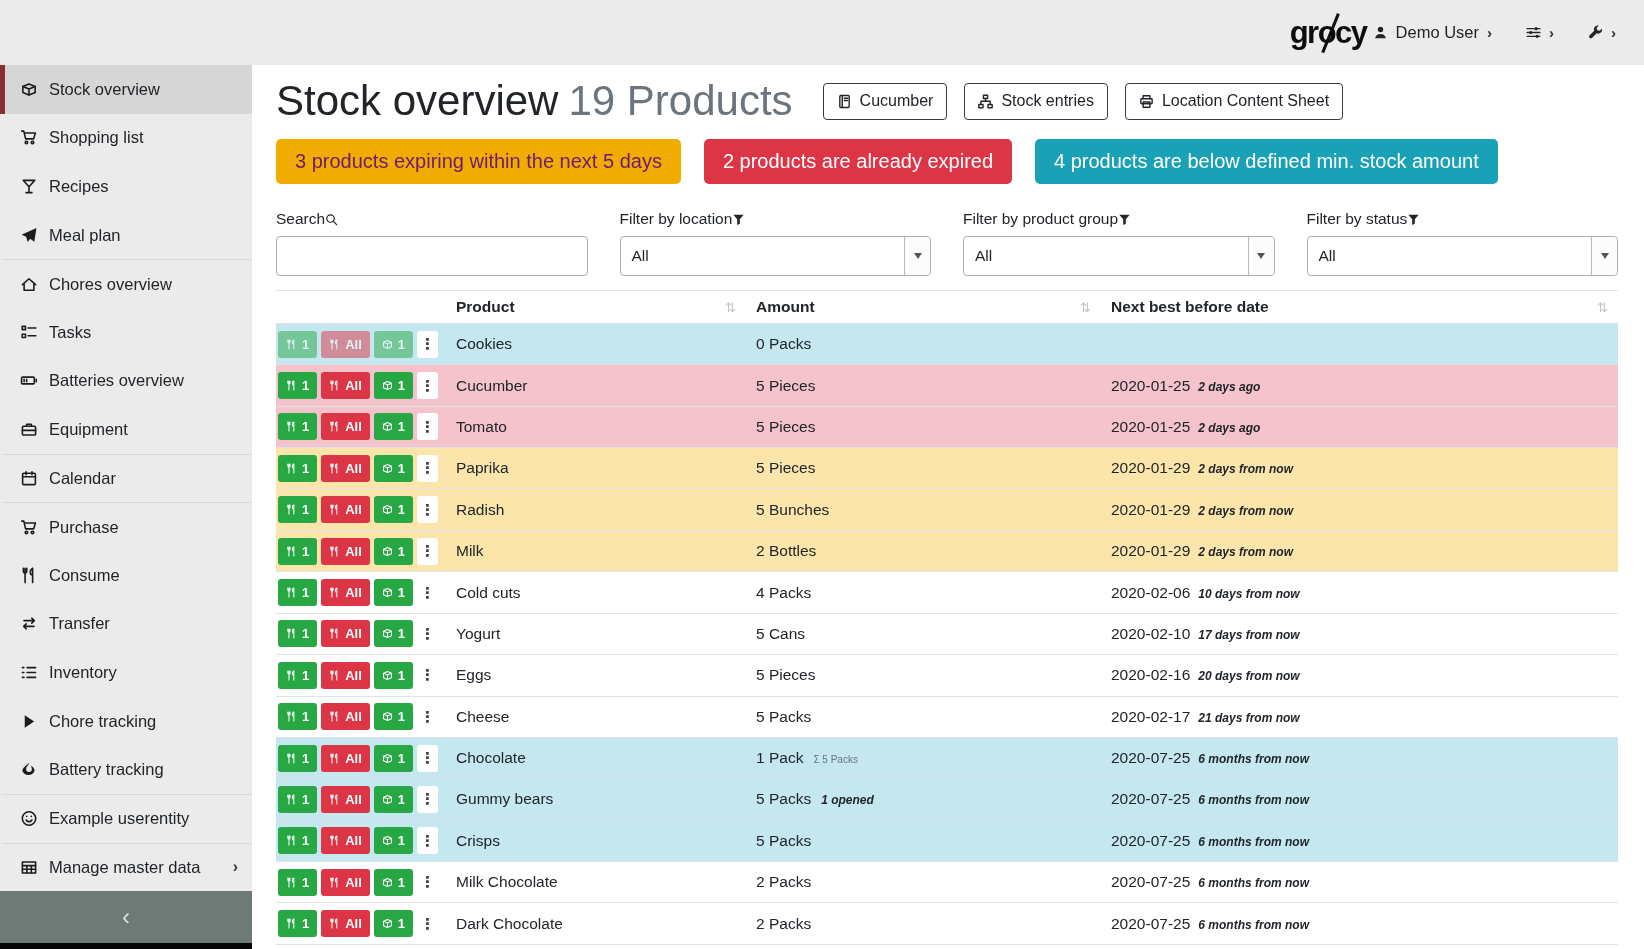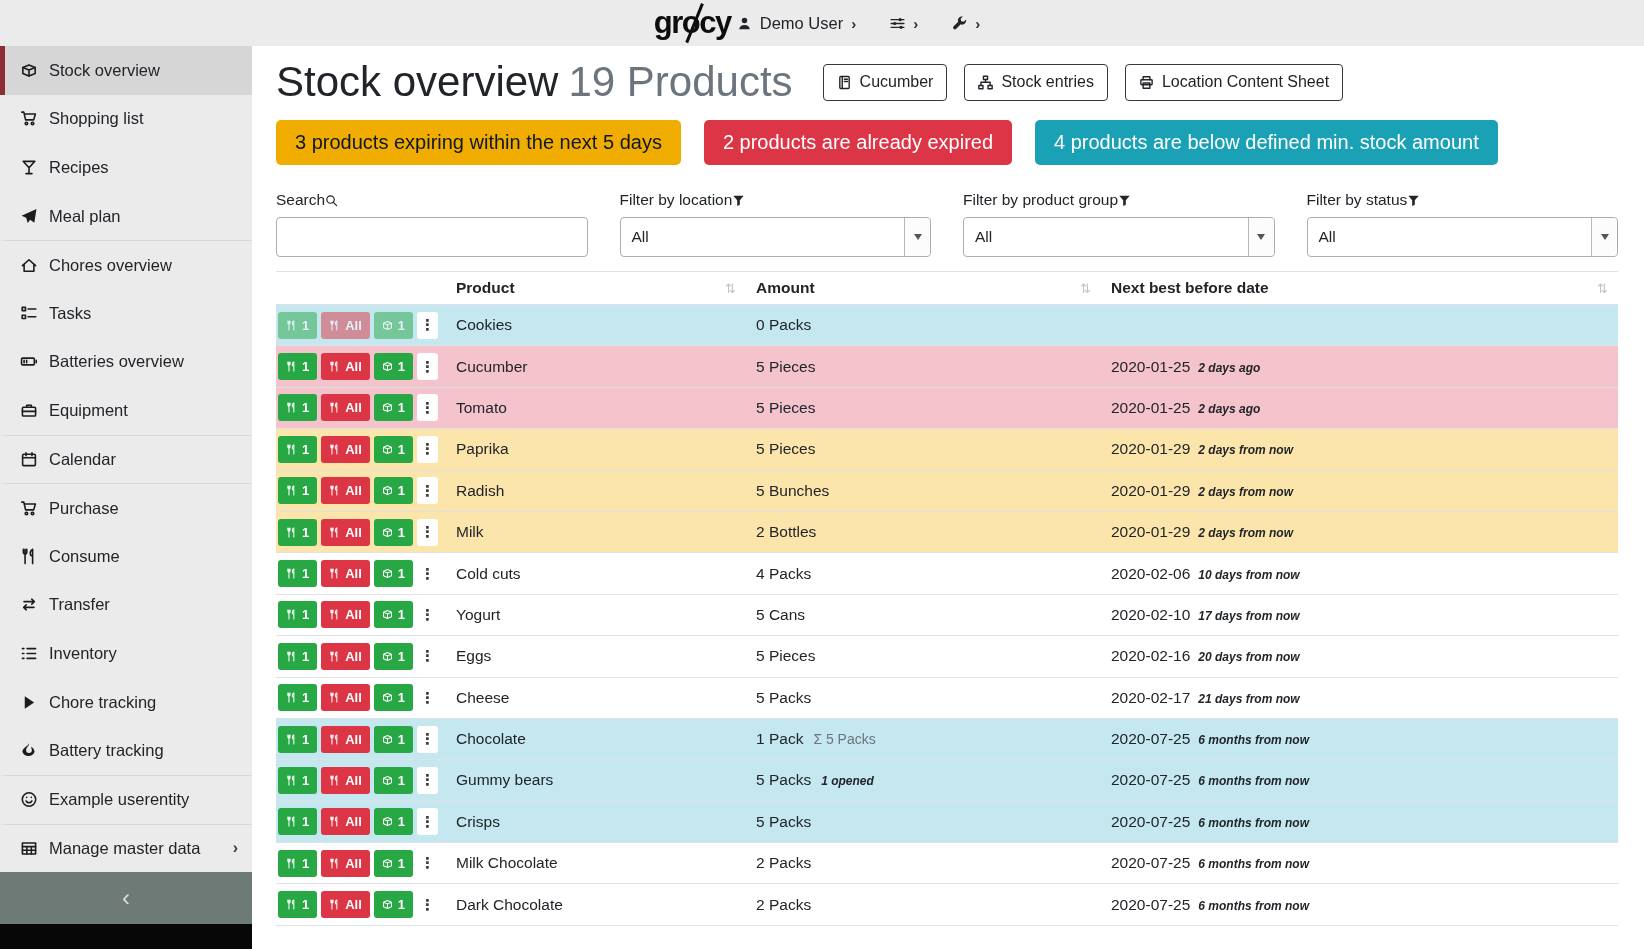--- a/index.html
+++ b/index.html
@@ -10,21 +10,21 @@
   
   .icon{display:inline-flex;width:16px;height:16px;flex:none;vertical-align:middle}
   .icon svg{width:100%;height:100%;fill:none;stroke:currentColor;stroke-width:1.5;stroke-linecap:round;stroke-linejoin:round}
   .icon.filled svg{fill:currentColor;stroke:none}
   .icon svg circle.knob{fill:currentColor;stroke:none}
   .icon.sz13{width:13px;height:13px}
   .icon.sz11{width:11px;height:11px}
   .icon.sz15{width:15px;height:15px}
 
   
-  .topbar{height:46px;background:#ebebeb;display:flex;align-items:center;justify-content:center;padding:0 28px 0 18px}
+  .topbar{height:65px;background:#ebebeb;display:flex;align-items:center;justify-content:flex-end;padding:0 28px 0 18px}
   .logo{font-size:31px;font-weight:800;letter-spacing:-1.5px;color:#0d0d0d;position:relative;padding-right:6px}
   .logo::after{content:"";position:absolute;left:47%;top:-3px;width:2.5px;height:118%;background:#0d0d0d;transform:rotate(22deg)}
   .topbar-right{display:flex;align-items:center;gap:34px}
   .menu-toggle{display:flex;align-items:center;gap:8px;font-size:16.5px;color:#212529}
   .chev{font-size:15px;color:#333;font-weight:700;line-height:1}
 
   
   .layout{display:flex;height:922px}
   .sidebar{width:252px;background:#ebebeb;display:flex;flex-direction:column;flex-shrink:0}
   .side-items{flex:0 0 auto}
@@ -41,21 +41,21 @@
   
   .title-row{display:flex;align-items:center;gap:30px;height:56px}
   h1{font-size:42px;font-weight:500;line-height:52px;white-space:nowrap}
   h1 .subtitle{color:#6c757d;font-weight:300;margin-left:10px}
   .actions{display:flex;gap:17px}
   .action-btn{display:inline-flex;align-items:center;gap:8px;border:1px solid #343a40;background:#fff;color:#212529;border-radius:4px;padding:0 13px;height:37px;font-size:16px}
 
   
   .badges{display:flex;gap:23px;margin-top:10px}
   .badge-btn{height:45px;display:inline-flex;align-items:center;padding:0 19px;border:none;border-radius:5px;font-size:20px;color:#fff}
-  .badge-btn.warning{background:var(--warning,#f0ad00);color:#0f172a}
+  .badge-btn.warning{background:var(--warning,#f0ad00);color:#701a75}
   .badge-btn.danger{background:var(--danger,#dc3545)}
   .badge-btn.info{background:var(--info,#1ba1b5)}
 
   
   .filters{display:flex;gap:32px;margin-top:26px}
   .filter-col{flex:1}
   .filter-label{display:flex;align-items:center;gap:0;font-size:15.5px;color:#212529;margin-bottom:8px}
   .text-input{width:100%;height:40px;border:1px solid #adadad;border-radius:4px;padding:0 10px;font-size:15.5px;font-family:inherit;background:#fff}
   .select{position:relative;width:100%;height:40px;border:1px solid #adadad;border-radius:4px;background:#fff;display:flex;align-items:center;padding:0 34px 0 11px;font-size:15.5px;cursor:pointer}
   .select-arrow{position:absolute;right:0;top:0;bottom:0;width:26px;border-left:1px solid #b9b9b9;display:flex;align-items:center;justify-content:center;background:#fcfcfc;border-radius:0 4px 4px 0}
@@ -64,21 +64,21 @@
   
   table.stock-table{width:100%;border-collapse:collapse;margin-top:14px;table-layout:fixed}
   .stock-table th{text-align:left;font-size:15.5px;font-weight:700;padding:7px 10px;border-top:1px solid #dee2e6;border-bottom:1px solid #dee2e6;cursor:pointer}
   .stock-table th .sort{float:right;color:#c3c3c3;font-size:13px;font-weight:400;margin-top:2px}
   .stock-table td{height:41.4px;padding:0 10px;font-size:15.5px;border-top:1px solid #dee2e6;vertical-align:middle;overflow:hidden;white-space:nowrap}
   .stock-table td.btn-cell{padding:0 4px 0 2px}
   tr.row-info td{background:var(--row-info,#c4e7f0)}
   tr.row-danger td{background:var(--row-danger,#f4c3cc)}
   tr.row-warning td{background:var(--row-warning,#fbe5ab)}
   .rel{font-size:12px;font-style:italic;font-weight:700;margin-left:8px}
-  .extra{font-size:14px;margin-left:10px}
+  .extra{font-size:10px;margin-left:10px}
   .extra.muted{color:#6c757d;font-weight:400}
   .extra.opened{font-style:italic;font-weight:700;font-size:12px}
 
   .btn-group{display:flex;gap:4px;align-items:center}
   .rbtn{display:inline-flex;align-items:center;gap:5px;border:none;border-radius:3px;color:#fff;font-size:13px;font-weight:700;padding:0 8px;height:27px}
   .rbtn.green{background:var(--success,#28a745)}
   .rbtn.red{background:var(--danger,#dc3545)}
   .rbtn.menu{background:#fff;color:#3a3a3a;width:21px;padding:0;justify-content:center;font-size:15px;font-weight:700}
   .rbtn.faded{opacity:.5}
 </style>

